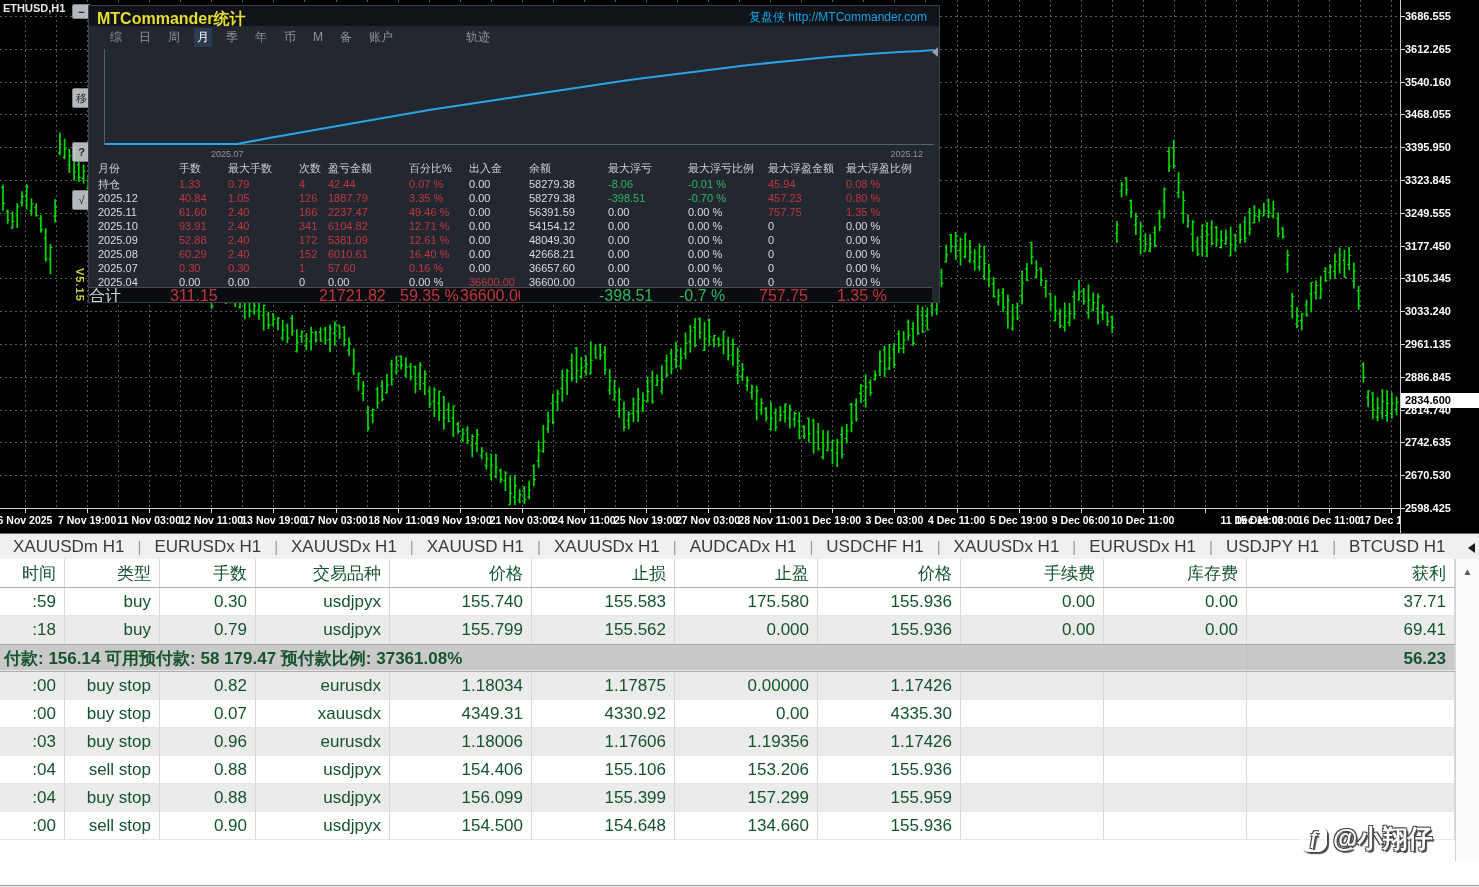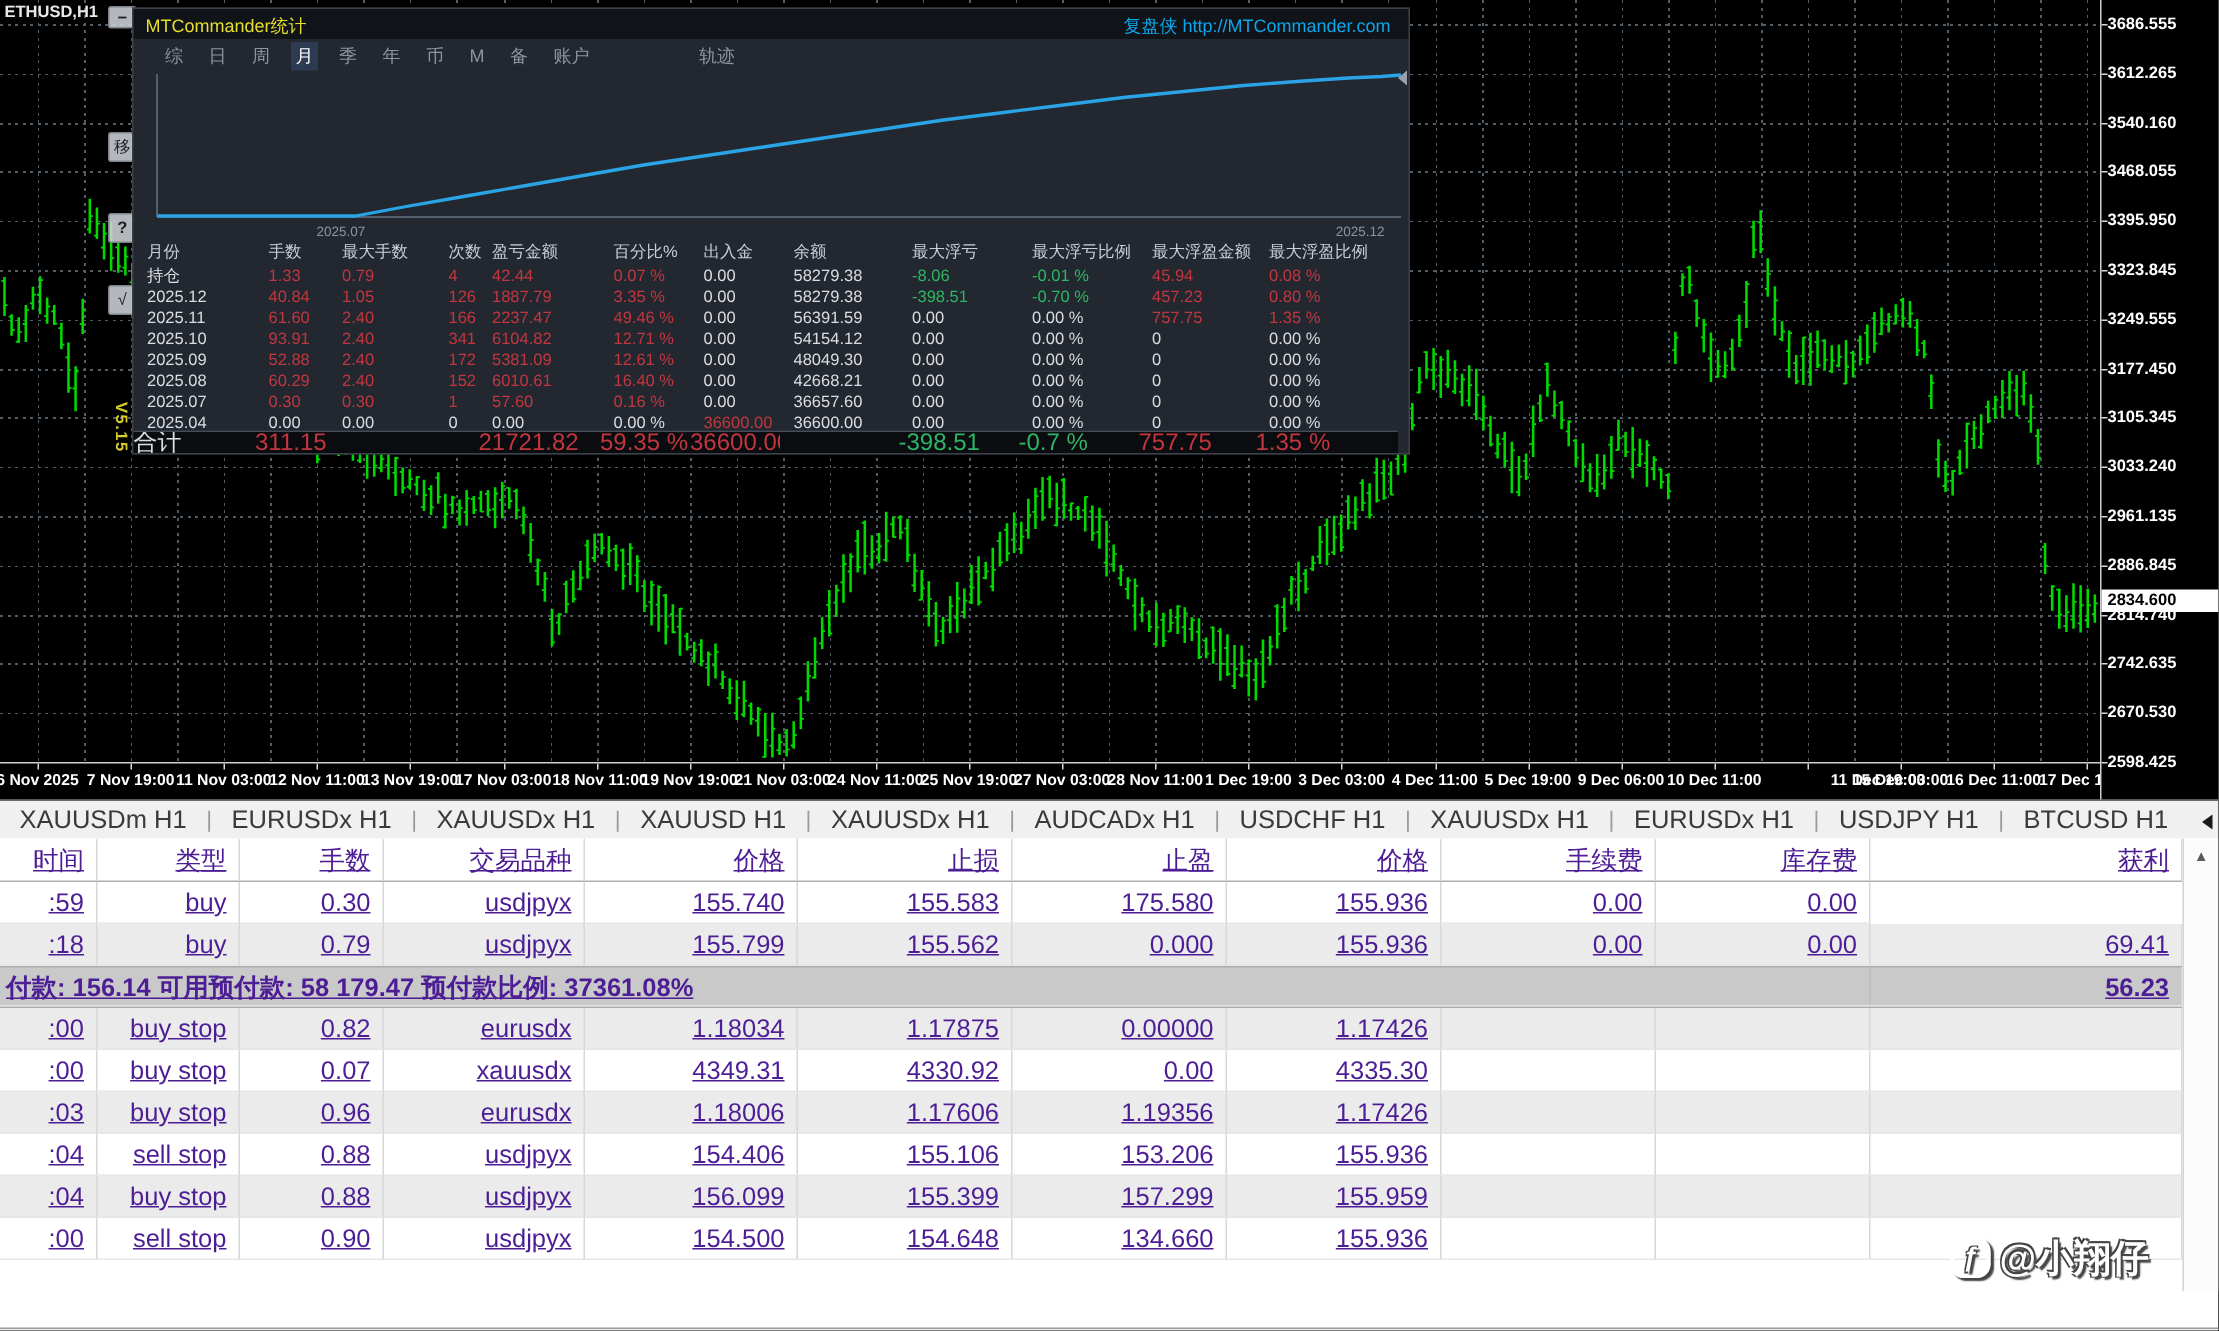--- a/index.html
+++ b/index.html
@@ -35,21 +35,21 @@
 
   
   #time-axis { position:absolute; left:0; top:508px; width:1400px; height:25px; background:#000; border-top:1px solid #cfcfcf; overflow:hidden; z-index:6;}
   .time-tick { position:absolute; top:5px; transform:translateX(-50%); color:#fff; font-size:10.5px; font-weight:700; white-space:nowrap; }
   .time-tickmark { position:absolute; top:0; width:1px; height:4px; background:#d8d8d8; }
 
   
   #stats-panel { position:absolute; left:88px; top:5px; width:852px; height:298px;
      background:#232830; border:1px solid #3a414b; z-index:10; overflow:hidden; }
   #panel-titlebar { position:absolute; left:0; top:0; width:100%; height:20px; background:#101318; }
-  #panel-title { position:absolute; left:8px; top:3px; color:#e6df2e; font-size:12px; font-weight:400; }
+  #panel-title { position:absolute; left:8px; top:3px; color:#e6df2e; font-size:16px; font-weight:700; }
   #panel-brand { position:absolute; right:12px; top:3px; color:#0ea5e9; font-size:12px; }
   #panel-menu { position:absolute; left:18px; top:22px; height:18px; display:flex; align-items:center; gap:11px; }
   .pmenu-item { color:#8d939e; font-size:12px; cursor:default; padding:1px 3px; }
   .pmenu-item.active { background:#2c3a52; color:#ffffff; }
   .pmenu-item.gap-before { margin-left:56px; }
   #equity-svg { position:absolute; left:0; top:40px; }
   .eq-label { position:absolute; color:#8d939e; font-size:9px; }
   #eq-label-0 { left:122px; top:143px; }
   #eq-label-1 { right:16px; top:143px; }
   #eq-marker { position:absolute; right:1px; top:41px; width:0; height:0;
@@ -69,21 +69,21 @@
      border-top:1px solid #6a6a6a; display:flex; align-items:center; overflow:hidden; }
   .tab-item { color:#3a3a3a; font-size:17px; padding:0 13px; white-space:nowrap; cursor:default; }
   .tab-sep { color:#9a9a9a; font-size:15px; }
   #tab-scroll-left { position:absolute; right:4px; top:9px; width:0; height:0;
      border-top:5px solid transparent; border-bottom:5px solid transparent; border-right:7px solid #1a1a1a; }
 
   
   #orders-area { position:absolute; left:0; top:559px; width:1479px; height:302px; background:#fff; overflow:hidden; }
   #orders-table { position:absolute; left:0; top:0; width:1455px; }
   .orow { display:grid; grid-template-columns:65px 95px 96px 134px 142px 143px 143px 143px 143px 143px 208px;
-     height:28px; line-height:28px; font-size:17px; color:#4c1d95;text-decoration:underline; }
+     height:28px; line-height:28px; font-size:17px; color:#14532d; }
   .orow.oheader { height:29px; line-height:29px; border-bottom:1px solid #b0b0b0; }
   .ocell { text-align:right; padding-right:8px; border-right:1px solid #d8d8d8; border-bottom:1px solid #e6e6e6; overflow:hidden; white-space:nowrap; }
   .oheader .ocell { border-bottom:none; }
   .orow.shade { background:#ebebeb; }
   .orow.summary { background:#c9c9c9; font-weight:700; border-top:1px solid #adadad; border-bottom:1px solid #adadad; }
   .summary-text { grid-column:1 / 11; text-align:left; padding-left:4px; white-space:nowrap; overflow:hidden; border-right:1px solid #bdbdbd; }
   #orders-scrollbar { position:absolute; left:1455px; top:0; width:24px; height:302px; background:#fcfcfc; border-left:1px solid #d4d4d4; }
   #scroll-up-arrow { display:block; text-align:center; color:#5a5a5a; font-size:10px; padding-top:7px; }
 
   
@@ -423,20 +423,21 @@
           <span class="ocell">:59</span>
           <span class="ocell">buy</span>
           <span class="ocell">0.30</span>
           <span class="ocell">usdjpyx</span>
           <span class="ocell">155.740</span>
           <span class="ocell">155.583</span>
           <span class="ocell">175.580</span>
           <span class="ocell">155.936</span>
           <span class="ocell">0.00</span>
           <span class="ocell">0.00</span>
+          <span class="ocell">37.71</span>
         </div>
         <div class="orow shade">
           <span class="ocell">:18</span>
           <span class="ocell">buy</span>
           <span class="ocell">0.79</span>
           <span class="ocell">usdjpyx</span>
           <span class="ocell">155.799</span>
           <span class="ocell">155.562</span>
           <span class="ocell">0.000</span>
           <span class="ocell">155.936</span>

